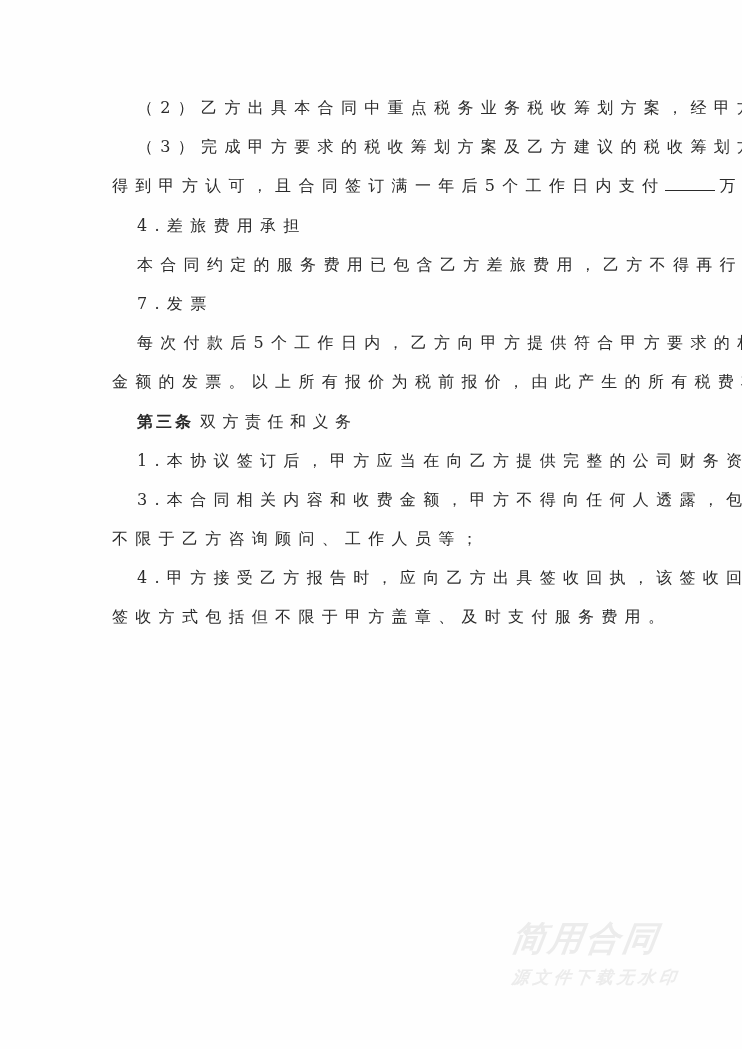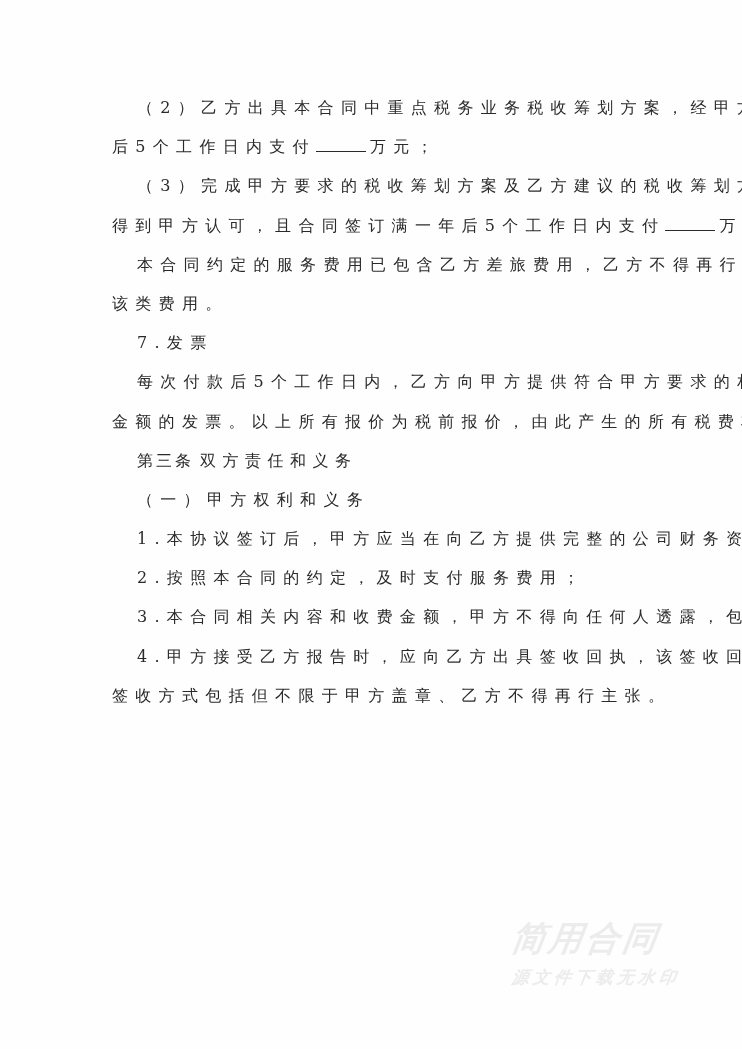--- a/index.html
+++ b/index.html
@@ -37,21 +37,21 @@
     .indent { padding-left: 25px; }
     .blank {
       display: inline-block;
       width: 50px;
       border-bottom: 1px solid #2a2a2a;
       height: 18px;
       vertical-align: baseline;
       margin-right: 4px;
     }
     .article-title {
-      font-weight: normal;
+      font-weight: bold;
       letter-spacing: 3px;
     }
     .article-sub {
       letter-spacing: 6.5px;
       margin-left: 6px;
       margin-top: 23px;
     }
     .watermark {
       position: absolute;
       left: 512px;
@@ -80,82 +80,76 @@
 </head>
 <body>
 
 <div class="page">
   <div class="content">
 
     <div class="line indent">
       <span>（2）乙方出具本合同中重点税务业务税收筹划方案，经甲方确认</span>
     </div>
 
-    <div class="line">
-      <span>后5个工作日内支付</span><span class="blank"></span><span>万元；</span>
-    </div>
 
     <div class="line indent">
       <span>（3）完成甲方要求的税收筹划方案及乙方建议的税收筹划方案，</span>
     </div>
 
     <div class="line">
       <span>得到甲方认可，且合同签订满一年后5个工作日内支付</span><span class="blank"></span><span>万元。</span>
     </div>
 
+    <div class="line indent">
+      <span>4.差旅费用承担</span>
+    </div>
 
     <div class="line indent">
       <span>本合同约定的服务费用已包含乙方差旅费用，乙方不得再行主张</span>
     </div>
 
-    <div class="line">
-      <span>该类费用。</span>
-    </div>
 
     <div class="line indent">
       <span>7.发票</span>
     </div>
 
     <div class="line indent">
       <span>每次付款后5个工作日内，乙方向甲方提供符合甲方要求的相应</span>
     </div>
 
     <div class="line">
       <span>金额的发票。以上所有报价为税前报价，由此产生的所有税费将由乙</span>
     </div>
 
 
     <div class="line indent">
       <span class="article-title">第三条</span><span class="article-sub">双方责任和义务</span>
     </div>
 
-    <div class="line indent">
-      <span>（一）甲方权利和义务</span>
-    </div>
 
     <div class="line indent">
       <span>1.本协议签订后，甲方应当在向乙方提供完整的公司财务资料，</span>
     </div>
 
 
-    <div class="line indent">
-      <span>2.按照本合同的约定，及时支付服务费用；</span>
-    </div>
 
     <div class="line indent">
       <span>3.本合同相关内容和收费金额，甲方不得向任何人透露，包括但</span>
     </div>
 
+    <div class="line">
+      <span>不限于乙方咨询顾问、工作人员等；</span>
+    </div>
 
     <div class="line indent">
       <span>4.甲方接受乙方报告时，应向乙方出具签收回执，该签收回执的</span>
     </div>
 
     <div class="line">
-      <span>签收方式包括但不限于甲方盖章、乙方不得再行主张。</span>
+      <span>签收方式包括但不限于甲方盖章、及时支付服务费用。</span>
     </div>
 
 
   </div>
 
   <div class="watermark">
     <div class="wm-main">简用合同</div>
     <div class="wm-sub">源文件下载无水印</div>
   </div>
 </div>

